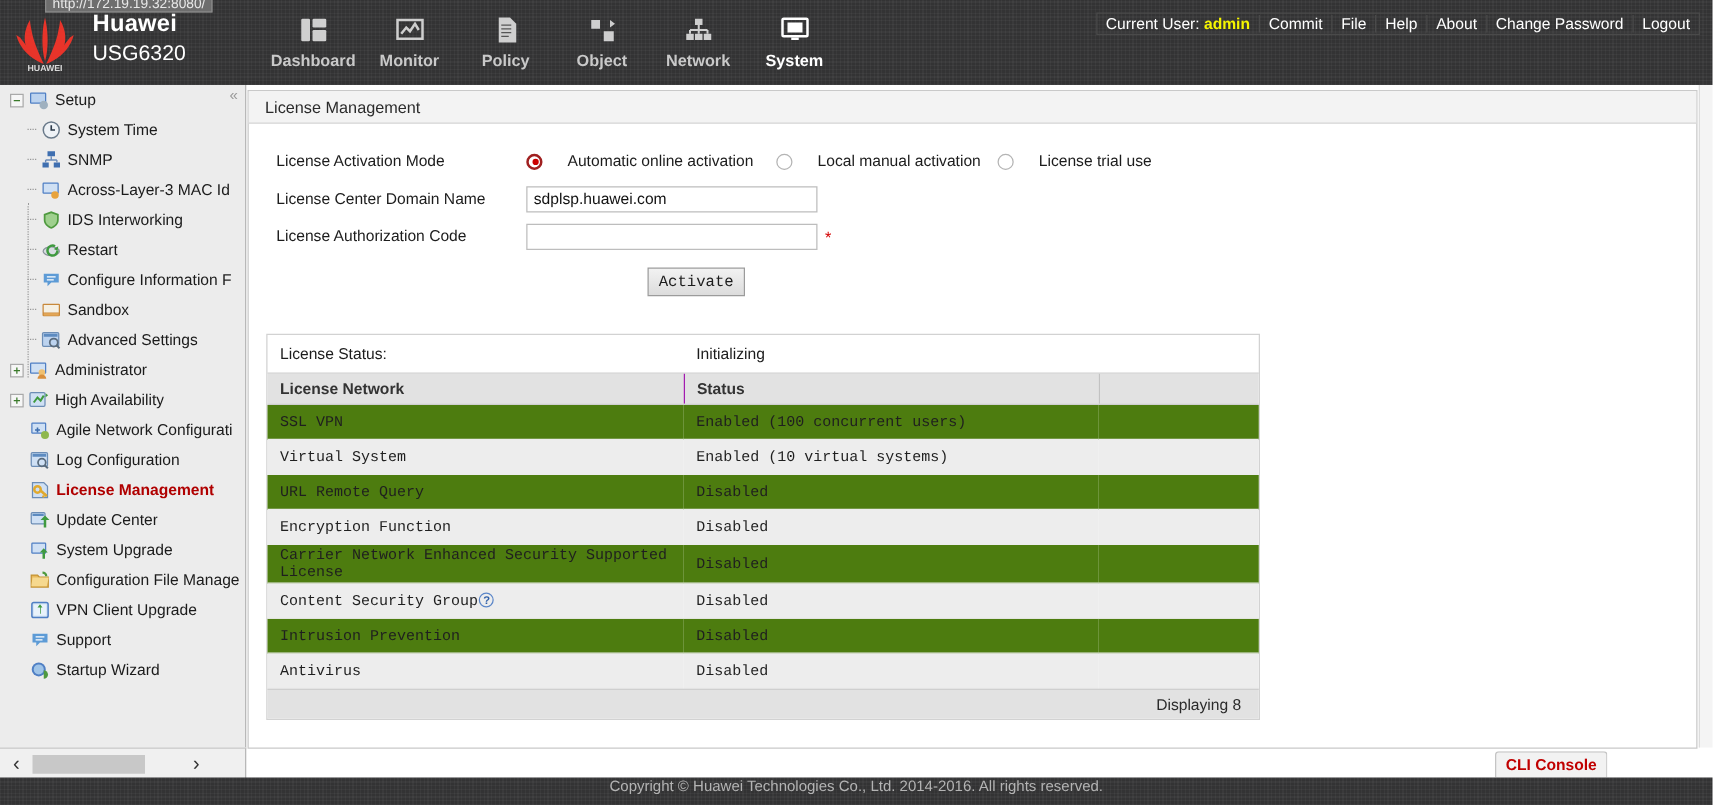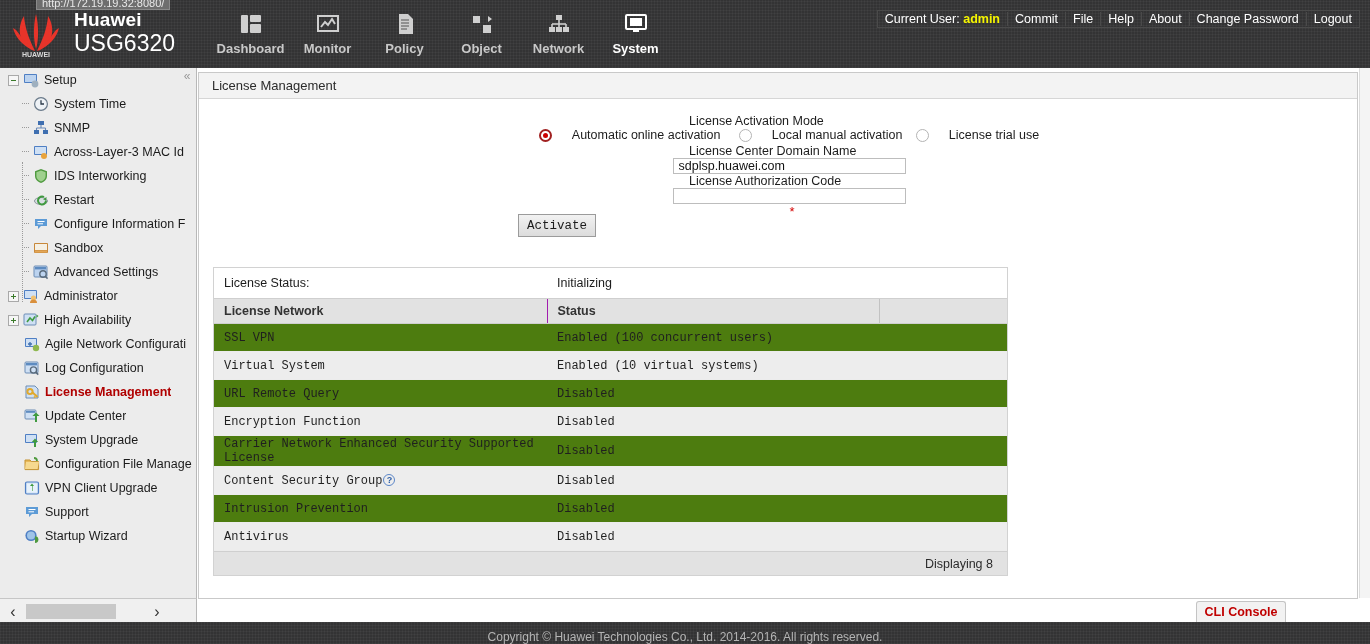--- a/index.html
+++ b/index.html
@@ -24,21 +24,21 @@
     position: absolute; left: 36px; top: -4px;
     height: 14px; padding: 0 5px;
     background: #6e6e6e; color: #e8e8e8;
     font-size: 11px; line-height: 13px;
     overflow: hidden; white-space: nowrap;
     border: 1px solid #8a8a8a;
   }
   #logo-wrap { position: absolute; left: 10px; top: 12px; width: 52px; height: 46px; }
   #brand { position: absolute; left: 74px; top: 8px; color: #ffffff; }
   #brand .b1 { font-size: 19px; font-weight: bold; line-height: 24px; letter-spacing: .2px; }
-  #brand .b2 { font-size: 23px; line-height: 22px; }
+  #brand .b2 { font-size: 17px; line-height: 22px; }
 
   #mainnav { position: absolute; left: 212px; top: 6px; height: 58px; display: flex; }
   .navitem {
     width: 77px; height: 58px; position: relative;
     text-align: center; cursor: pointer;
   }
   .navitem .ic { height: 30px; display: flex; align-items: center; justify-content: center; margin-top: 3px; }
   .navitem .lb {
     font-size: 13px; font-weight: bold; color: #c9c9c9;
     margin-top: 2px; white-space: nowrap;
@@ -131,21 +131,21 @@
   #panel-title {
     height: 26px; line-height: 26px;
     padding-left: 13px;
     font-size: 13px; color: #2b2b2b;
     background: #f3f3f3;
     border-bottom: 1px solid #d6d6d6;
   }
 
   
   #form { position: relative; padding: 15px 0 0 22px; }
-  .frow { display: flex; align-items: center; height: 30px; flex-direction: column; }
+  .frow { display: flex; align-items: center; height: 30px; }
   .flabel { width: 200px; font-size: 12.5px; color: #1c1c1c; }
   .radios { display: flex; align-items: center; }
   .rad { display: flex; align-items: center; cursor: pointer; }
   .rad .dot {
     width: 13px; height: 13px; border-radius: 50%;
     border: 1px solid #b4b4b4; background: #fff;
     position: relative; flex: 0 0 13px;
   }
   .rad.sel .dot { border: 2px solid #a02020; }
   .rad.sel .dot::after {
@@ -228,21 +228,21 @@
     cursor: pointer;
   }
   #footer {
     position: absolute; left: 0; top: 622px;
     width: 1370px; height: 22px;
     background-color: #333334;
     background-image:
       repeating-linear-gradient(0deg, rgba(255,255,255,.035) 0 1px, transparent 1px 3px),
       repeating-linear-gradient(90deg, rgba(255,255,255,.035) 0 1px, transparent 1px 3px);
     color: #b4b4b4; font-size: 12px;
-    display: flex; align-items: flex-end; justify-content: center;
+    display: flex; align-items: flex-start; justify-content: center;
   }
   #right-rail {
     position: absolute; right: 0; top: 68px;
     width: 11px; height: 530px; background: #f4f4f4;
     border-left: 1px solid #dcdcdc;
   }
 </style>
 </head>
 <body>
 

